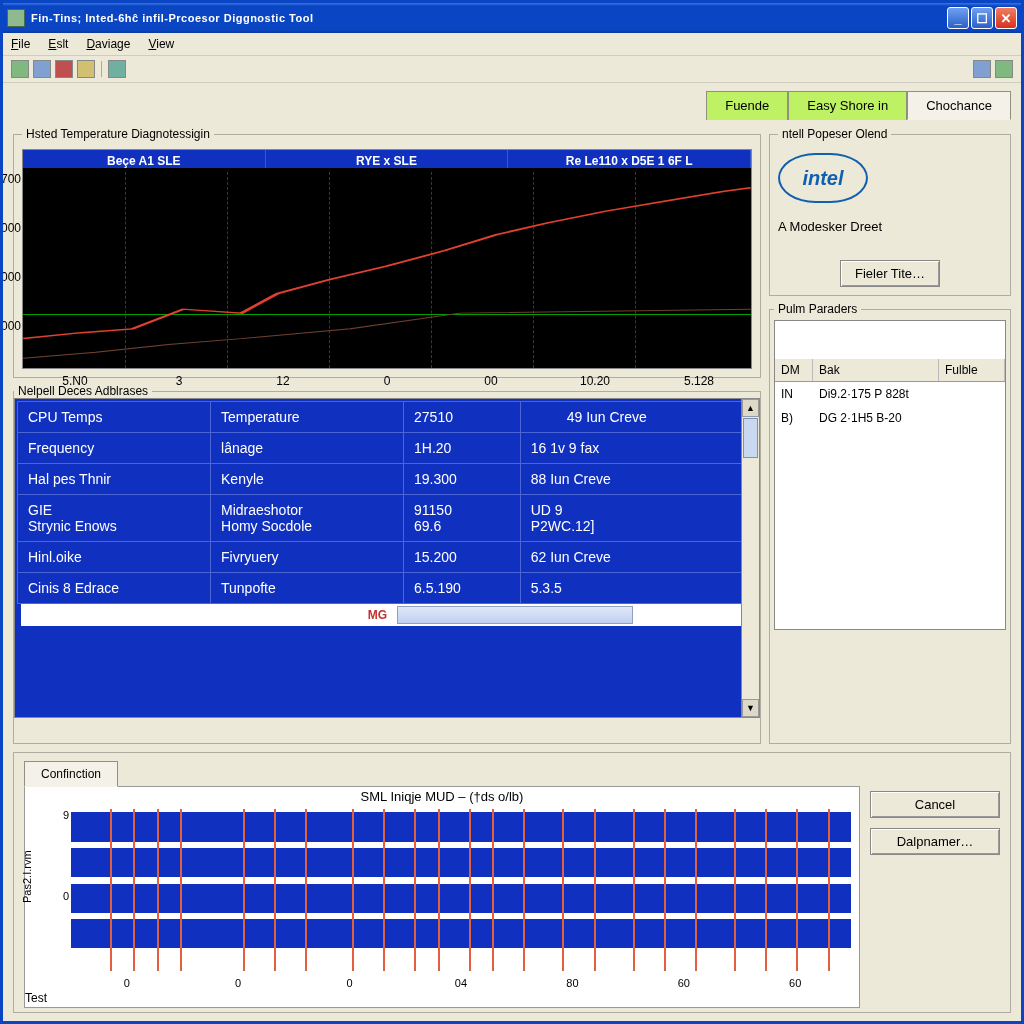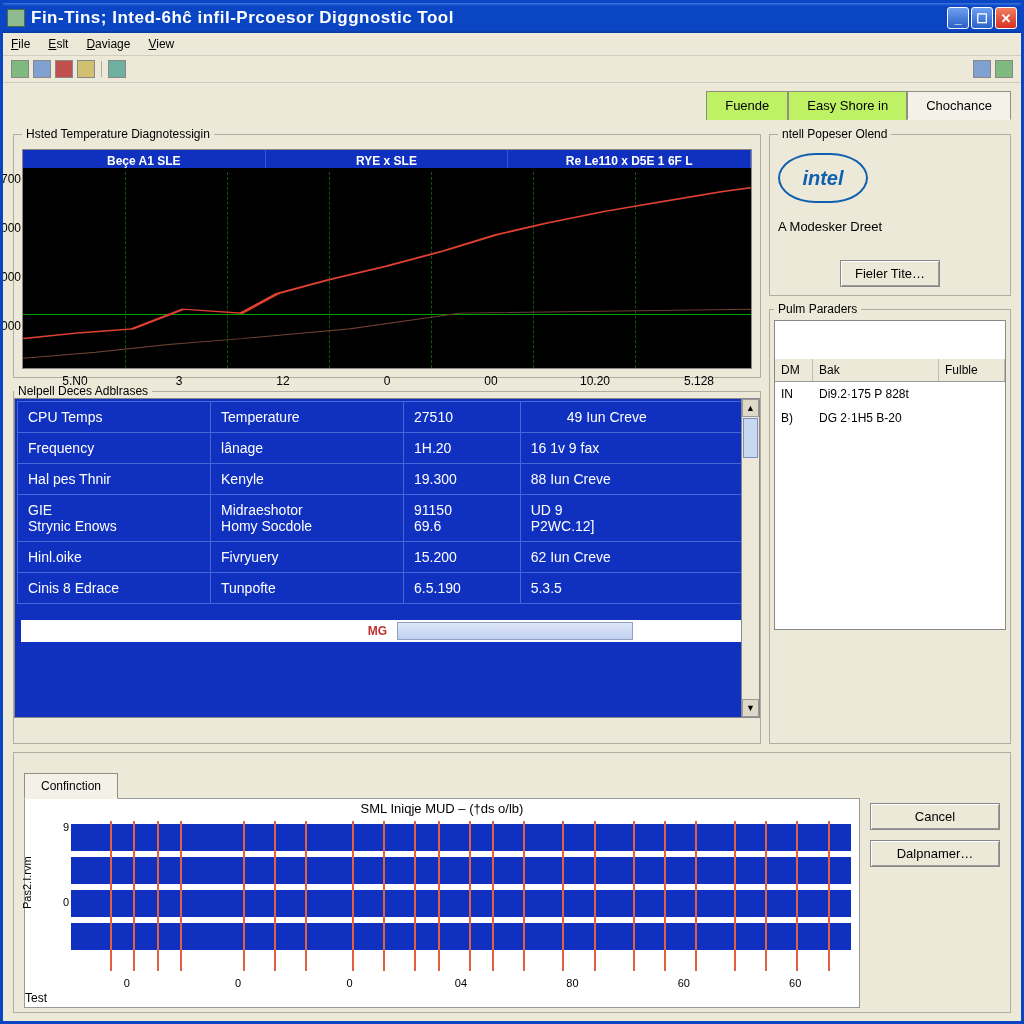--- a/index.html
+++ b/index.html
@@ -27,21 +27,21 @@
   padding: 0 4px;
   color: #fff;
   font-weight: bold;
 }
 .titlebar .app-icon {
   width: 18px; height: 18px;
   background: #8fb98f;
   border: 1px solid #4a6a4a;
   margin-right: 6px;
 }
-.titlebar .title-text { flex: 1; font-size: 17px; letter-spacing: 0.5px; }
+.titlebar .title-text { flex: 1; font-size: 11px; letter-spacing: 0.5px; }
 .win-buttons { display: flex; gap: 2px; }
 .win-btn {
   width: 22px; height: 22px;
   border: 1px solid #fff;
   border-radius: 3px;
   display: flex; align-items: center; justify-content: center;
   font-size: 13px; font-weight: bold;
   cursor: pointer;
 }
 .win-btn.min, .win-btn.max { background: linear-gradient(#6fa0f0,#2a60c8); color:#fff; }
@@ -136,21 +136,21 @@
 
 .data-panel {
   background:#1030c0;
   border:1px solid #888;
   height:320px;
   position:relative;
   padding:2px;
 }
 .data-table{ width:100%; border-collapse:collapse; color:#fff;}
 .data-table td{ padding:7px 10px; border:1px solid #4a65d5; font-size:14px;}
-.progress-row{ background:#fff; height:22px; margin:16px 4px; display:flex; align-items:center;}
+.progress-row{ background:#fff; height:22px; margin:0 4px; display:flex; align-items:center;}
 .progress-row .lbl{ color:#c03030; font-weight:bold; padding:0 10px;}
 .progress-row .bar{ flex:1; height:18px; background:linear-gradient(#dfe8f8,#c0d0f0); border:1px solid #90a0c0; margin-right:120px;}
 .scroll-v{ position:absolute; right:0; top:0; bottom:0; width:18px; background:#ece9d8; border-left:1px solid #888; display:flex; flex-direction:column;}
 .scroll-btn{flex:0 0 18px; background:#ddd8c8; border:1px solid #999; text-align:center; font-size:9px; line-height:16px;}
 .scroll-thumb{flex:0 0 40px; background:#c8d8f0; border:1px solid #7a90c0; margin:1px;}
 .scroll-track{flex:1;}
 .intel-logo {
   width:90px; height:50px; border:2px solid #1060b0; border-radius:50%/60%;
   display:flex; align-items:center; justify-content:center;
   color:#1060b0; font-weight:bold; font-size:20px; font-style:italic;
@@ -163,21 +163,21 @@
 
 .param-list{ background:#fff; border:1px solid #888; height:310px; font-size:12px;}
 .param-head{ display:flex; background:#ece9d8; border-bottom:1px solid #999;margin-top:38px;}
 .param-head div{ padding:4px 6px; border-right:1px solid #bbb;}
 .param-row{ display:flex; padding:3px 0;}
 .param-row div{ padding:2px 6px;}
 .c1{width:38px;} .c2{width:126px;} .c3{flex:1;}
 
 .lower-panel {
   border:1px solid #b0aca0;
-  padding:20px 10px 4px 10px;
+  padding:8px 10px 4px 10px;
   height: 270px;
   display:flex;
   gap:10px;
 }
 .lower-left { flex:1; display:flex; flex-direction:column;}
 .conf-tab {
   align-self:flex-start;
   padding:5px 16px; border:1px solid #919080; background:#f4f2e8; border-bottom:1px solid #f4f2e8;
   position:relative; z-index:1; margin-bottom:-1px;
 }

